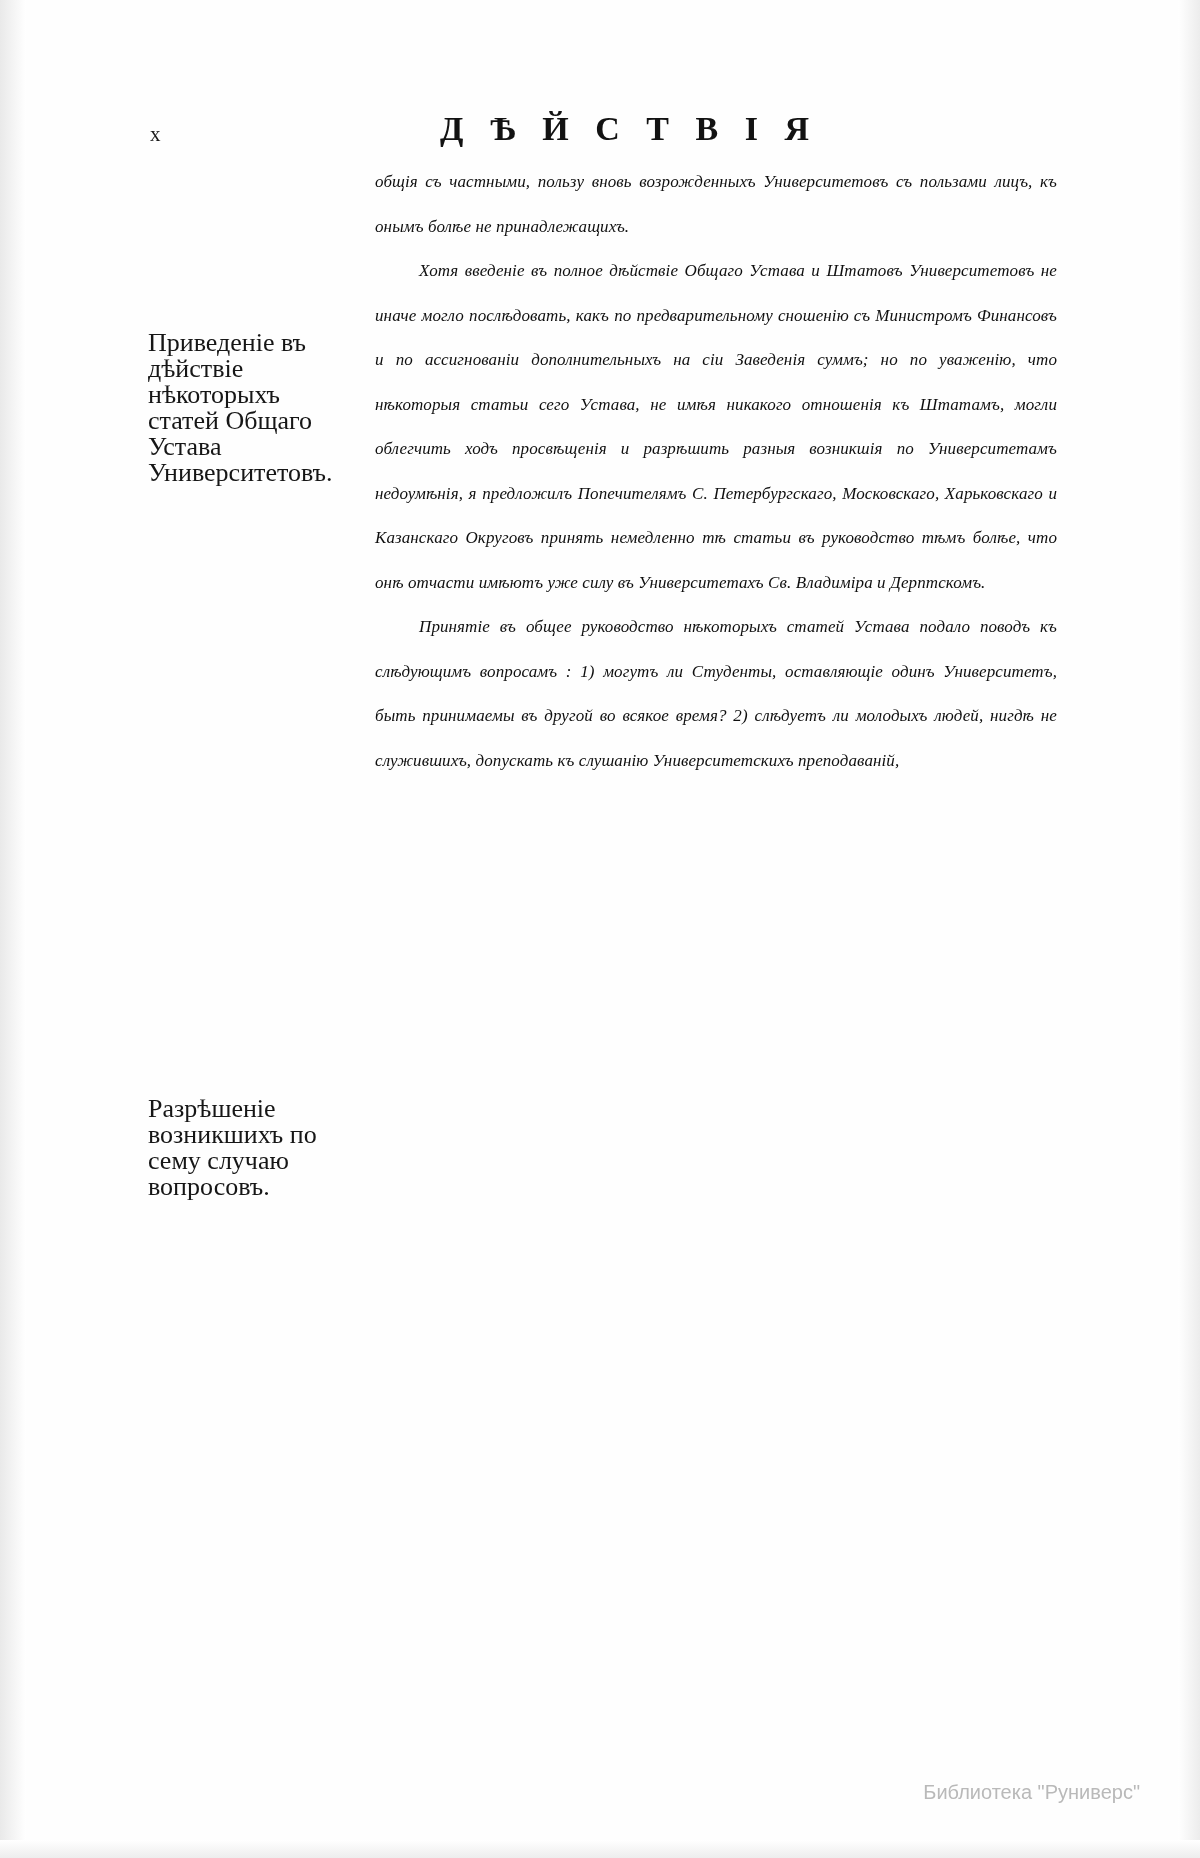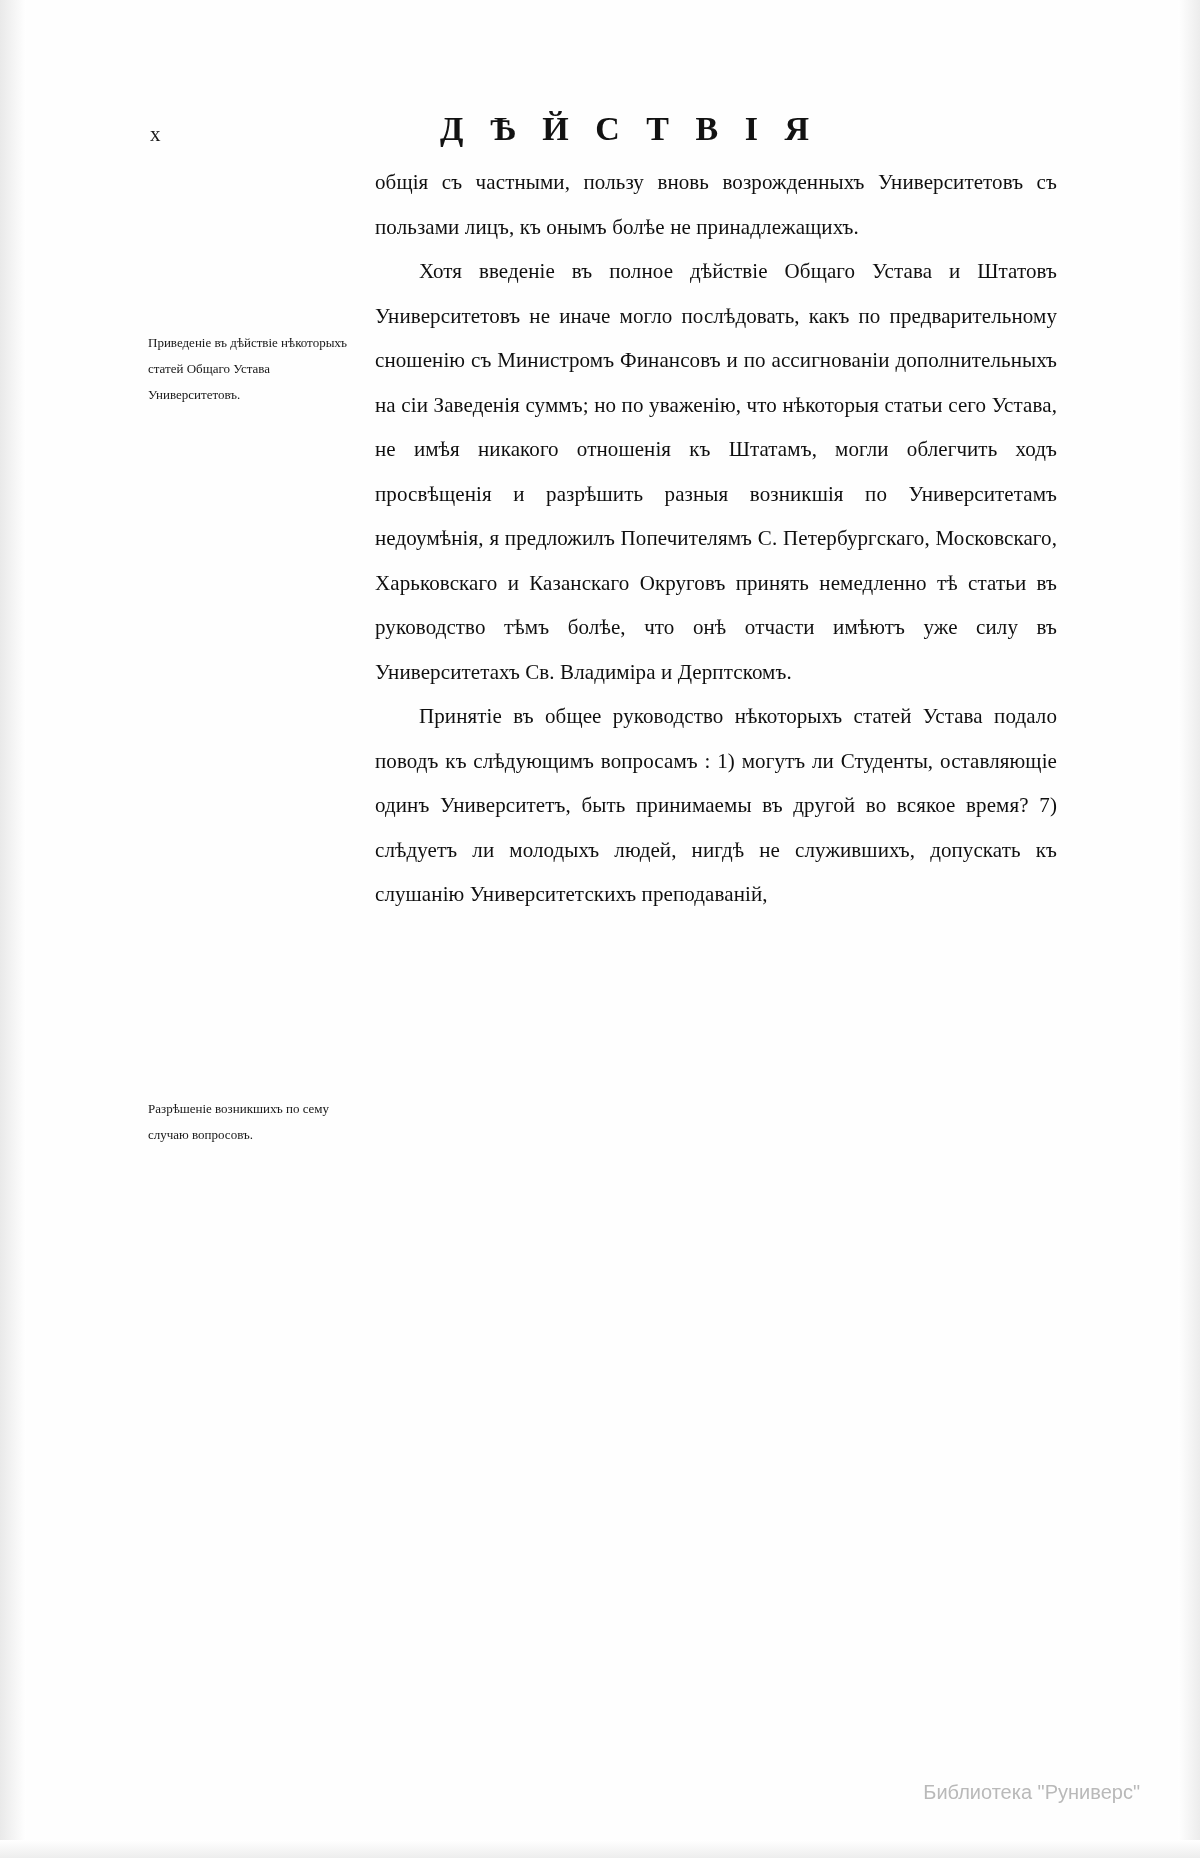--- a/index.html
+++ b/index.html
@@ -62,44 +62,45 @@
     font-family: "Liberation Serif", serif;
   }
 
   .sidenotes {
     position: absolute;
     left: 148px;
     top: 330px;
     width: 195px;
   }
   .sidenote {
-    font-size: 13px;
+    font-size: 26px;
     line-height: 26px;
     color: #161616;
     margin-bottom: 0;
     font-family: "Liberation Serif", serif;
     text-align: left;
   }
   #sidenote-1 { position: absolute; top: 0; left: 0; width: 200px; }
   #sidenote-2 { position: absolute; top: 766px; left: 0; width: 200px; }
 
   .body-col {
     position: absolute;
     left: 375px;
     top: 160px;
     width: 690px;
   }
   .para {
-    font-size: 21px;
+    font-size: 17px;
     line-height: 44.5px;
     text-align: justify;
     color: #0f0f0f;
     margin: 0 8px 0 0;
     font-family: "Liberation Serif", serif;
     letter-spacing: 0.1px;
+    font-style: italic;
   }
   .para + .para {
     margin-top: 0px;
   }
   .para.indent {
     text-indent: 44px;
   }
 
   .watermark {
     position: absolute;
@@ -129,18 +130,18 @@
   <div class="running-head ink">Д Ѣ Й С Т В І Я</div>
 
   <div class="sidenotes">
     <div class="sidenote ink" id="sidenote-1">Приведеніе въ дѣйствіе нѣкоторыхъ статей Общаго Устава Университетовъ.</div>
     <div class="sidenote ink" id="sidenote-2">Разрѣшеніе возникшихъ по сему случаю вопросовъ.</div>
   </div>
 
   <div class="body-col">
     <p class="para ink">общія съ частными, пользу вновь возрожденныхъ Университетовъ съ пользами лицъ, къ онымъ болѣе не принадлежащихъ.</p>
     <p class="para indent ink">Хотя введеніе въ полное дѣйствіе Общаго Устава и Штатовъ Университетовъ не иначе могло послѣдовать, какъ по предварительному сношенію съ Министромъ Финансовъ и по ассигнованіи дополнительныхъ на сіи Заведенія суммъ; но по уваженію, что нѣкоторыя статьи сего Устава, не имѣя никакого отношенія къ Штатамъ, могли облегчить ходъ просвѣщенія и разрѣшить разныя возникшія по Университетамъ недоумѣнія, я предложилъ Попечителямъ С. Петербургскаго, Московскаго, Харьковскаго и Казанскаго Округовъ принять немедленно тѣ статьи въ руководство тѣмъ болѣе, что онѣ отчасти имѣютъ уже силу въ Университетахъ Св. Владиміра и Дерптскомъ.</p>
-    <p class="para indent ink">Принятіе въ общее руководство нѣкоторыхъ статей Устава подало поводъ къ слѣдующимъ вопросамъ : 1) могутъ ли Студенты, оставляющіе одинъ Университетъ, быть принимаемы въ другой во всякое время? 7) слѣдуетъ ли молодыхъ людей, нигдѣ не служившихъ, допускать къ слушанію Университетскихъ преподаваній,</p>
+    <p class="para indent ink">Принятіе въ общее руководство нѣкоторыхъ статей Устава подало поводъ къ слѣдующимъ вопросамъ : 1) могутъ ли Студенты, оставляющіе одинъ Университетъ, быть принимаемы въ другой во всякое время? 2) слѣдуетъ ли молодыхъ людей, нигдѣ не служившихъ, допускать къ слушанію Университетскихъ преподаваній,</p>
   </div>
 
   <div class="watermark">Библиотека "Руниверс"</div>
 
 </div>
 
 </body></html>

